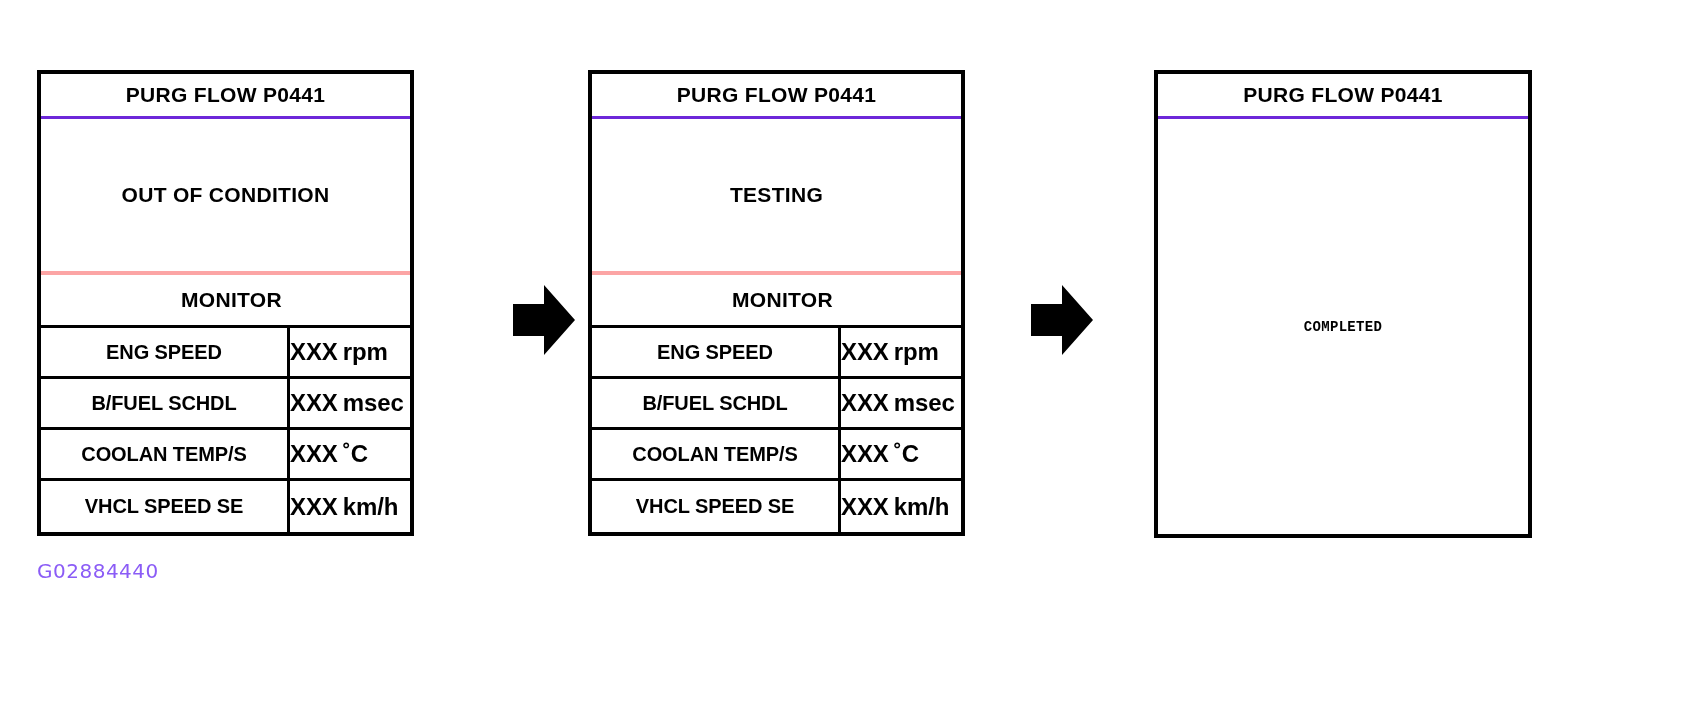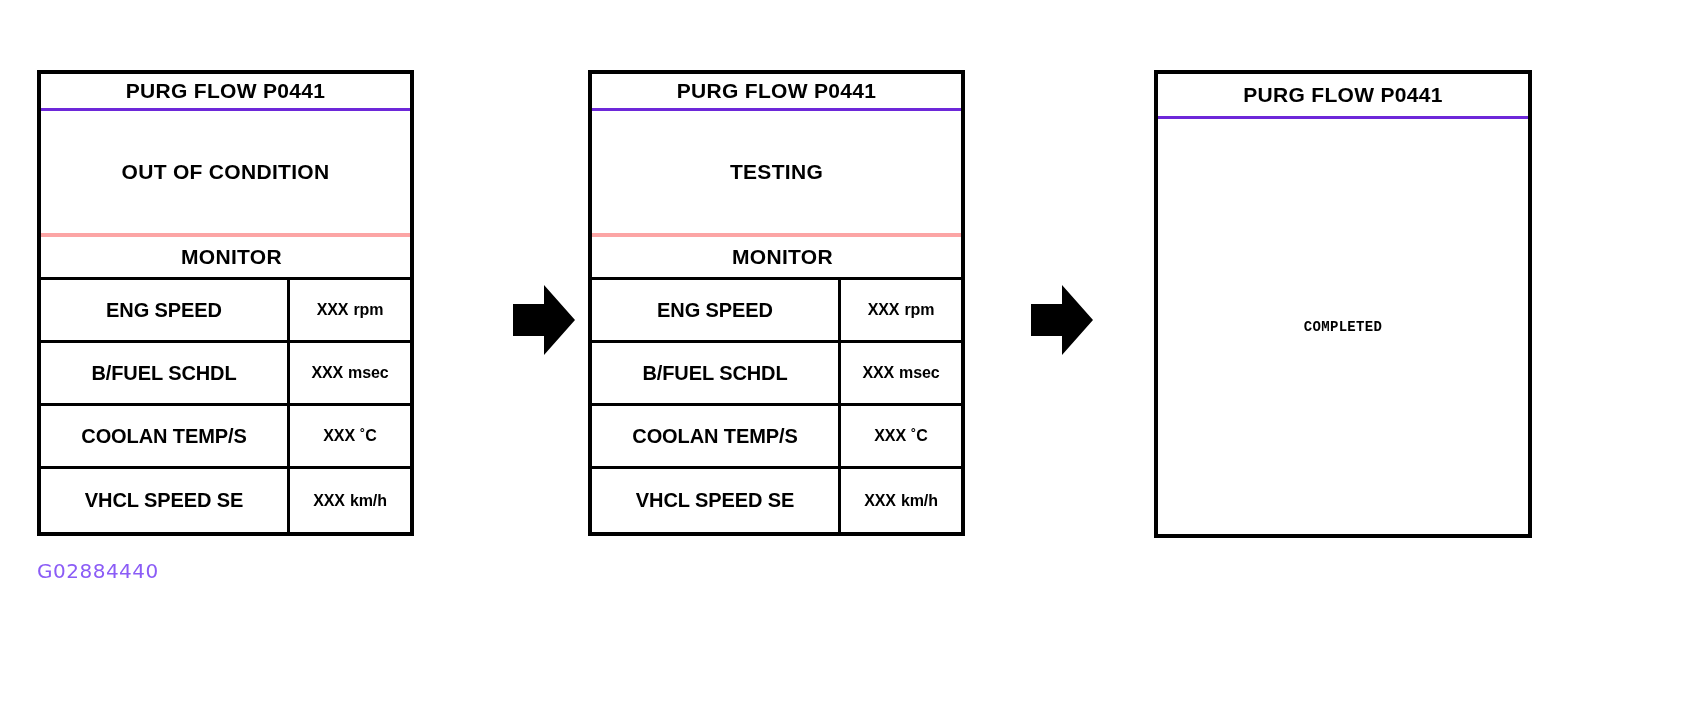--- a/index.html
+++ b/index.html
@@ -76,21 +76,21 @@
 
   .data-table {
     display: flex;
     flex-direction: column;
     flex: 1 1 auto;
   }
 
   .data-row {
     box-sizing: border-box;
     display: flex;
-    height: 63px;
+    height: 51px;
     border-bottom: 3px solid #000;
   }
   .data-row:last-child {
     border-bottom: none;
   }
 
   .data-label {
     box-sizing: border-box;
     display: flex;
     align-items: center;
@@ -99,22 +99,21 @@
     font-weight: bold;
     letter-spacing: -0.1px;
     border-right: 3px solid #000;
   }
 
   .data-value {
     box-sizing: border-box;
     flex: 1 1 auto;
     display: flex;
     align-items: center;
-    justify-content: center;
-    font-size: 16px;
+    font-size: 24px;
     letter-spacing: -0.1px;
     white-space: nowrap;
   }
   .data-value .xxx {
     font-weight: bold;
     margin-right: 5px;
   }
   .data-value .unit {
     font-weight: bold;
   }

